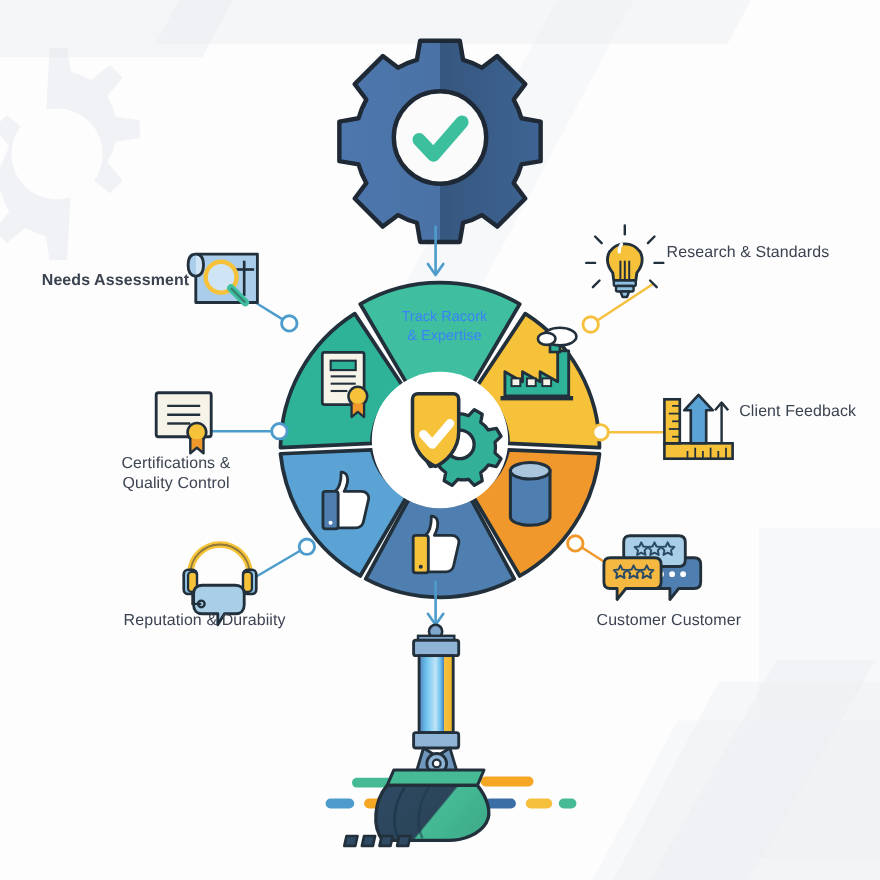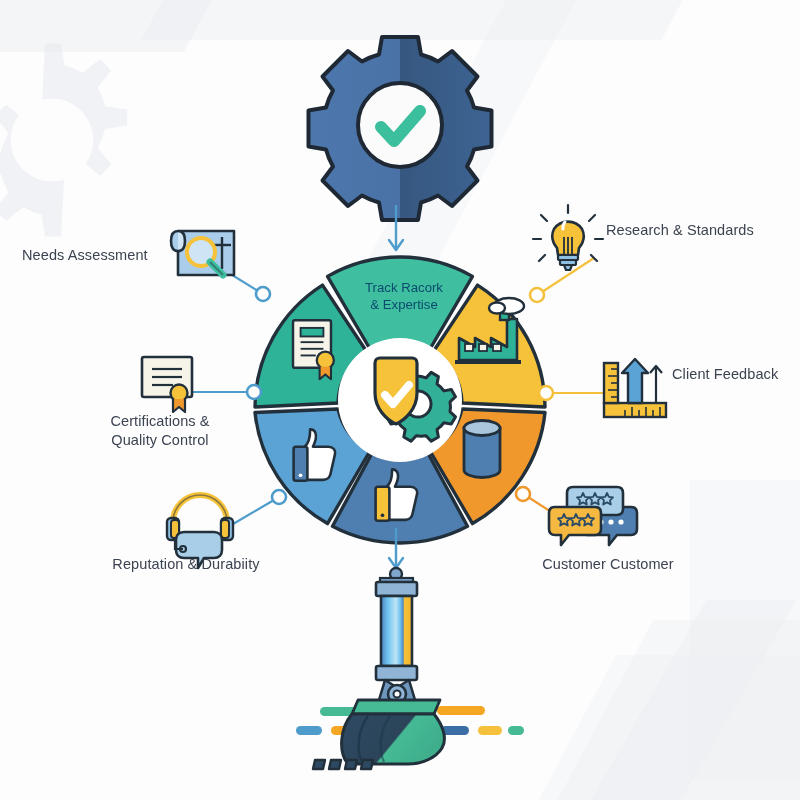--- a/index.html
+++ b/index.html
@@ -29,30 +29,30 @@
   
   .lbl{
     position:absolute;
     color:#3b4350;
     font-size:14.5px;
     line-height:1.28;
     letter-spacing:.1px;
     white-space:pre-line;
   }
 
-  #lbl-needs{left:22px;top:246px;width:150px;}
+  #lbl-needs{left:22px;top:246px;width:150px;text-align:right;font-weight:bold;}
   #lbl-cert{left:70px;top:412px;width:180px;text-align:center;}
   #lbl-rep{left:86px;top:555px;width:200px;text-align:center;}
   #lbl-research{left:606px;top:221px;width:210px;text-align:left;}
   #lbl-client{left:672px;top:365px;width:160px;text-align:left;}
   #lbl-support{left:508px;top:555px;width:200px;text-align:center;}
 
   .wheel-text{
     position:absolute;left:340px;top:280px;width:128px;
-    text-align:center;color:#0c4a6e;font-size:13.2px;line-height:1.25;
+    text-align:center;color:#3b82f6;font-size:13.2px;line-height:1.25;
     white-space:pre-line;
   }
 </style>
 </head>
 <body>
 
 <div id="stage">
 
   <div class="bg-layer">
     <div class="bg-band b1"></div>

